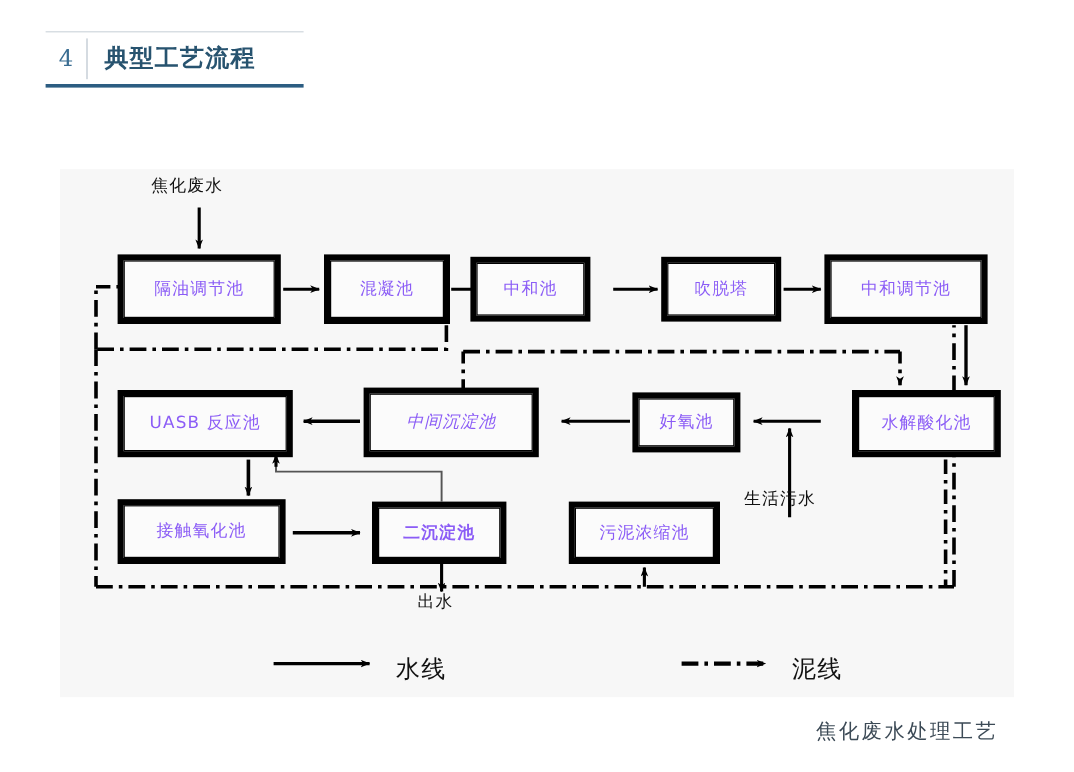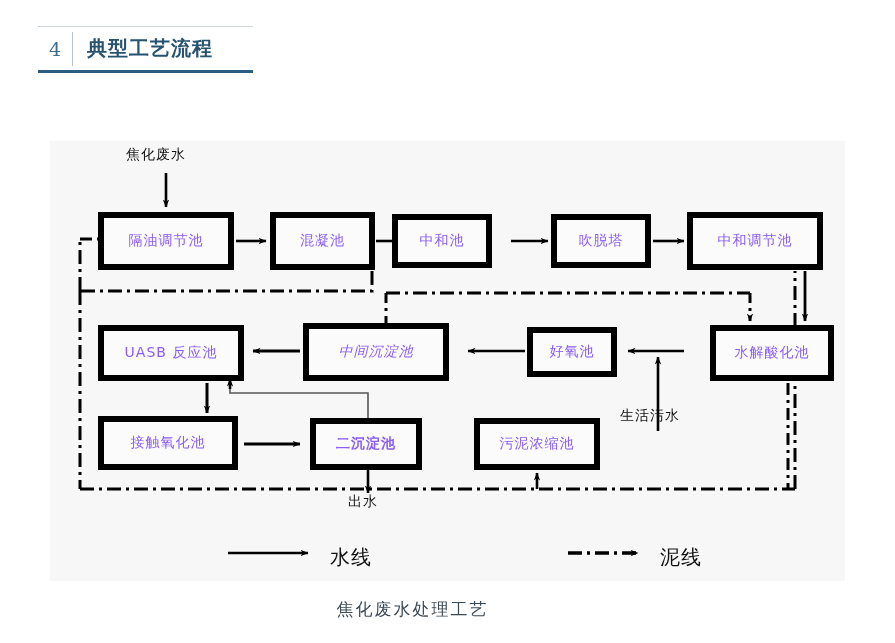--- a/index.html
+++ b/index.html
@@ -88,23 +88,23 @@
     position: absolute;
     font-size: 14px;
     color: #111111;
     white-space: nowrap;
     letter-spacing: 1px;
   }
 
   
   #caption {
     position: absolute;
-    left: 4px; top: 598px;
+    left: 15px; top: 598px;
     width: 817px;
-    text-align: center;
+    text-align: right;
     font-size: 17px;
     color: #3c4a56;
     letter-spacing: 2px;
   }
 
   
   .legend-label {
     position: absolute;
     font-size: 20px;
     color: #111111;

